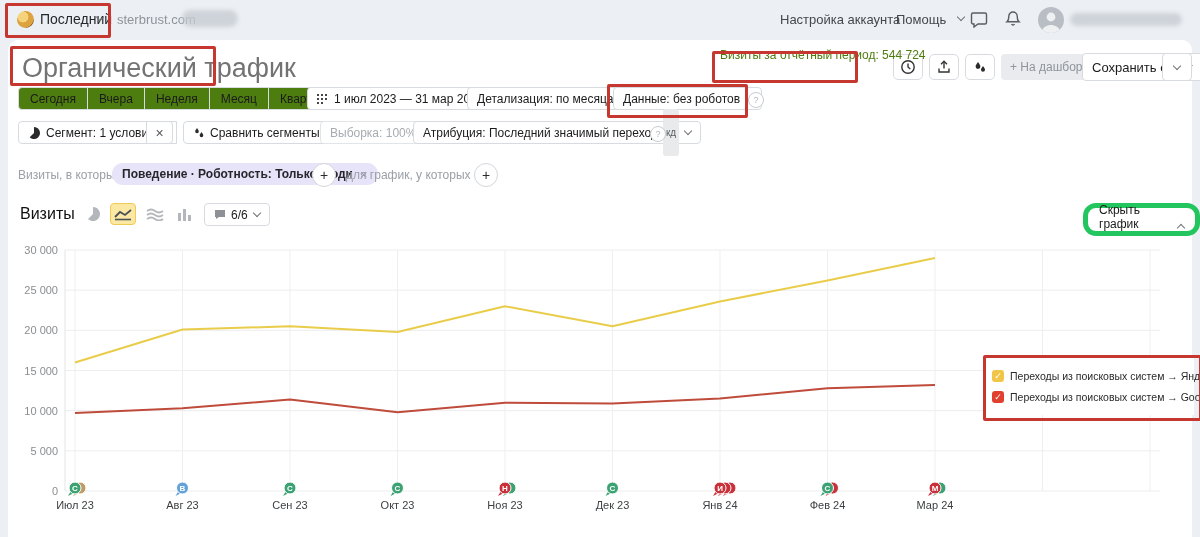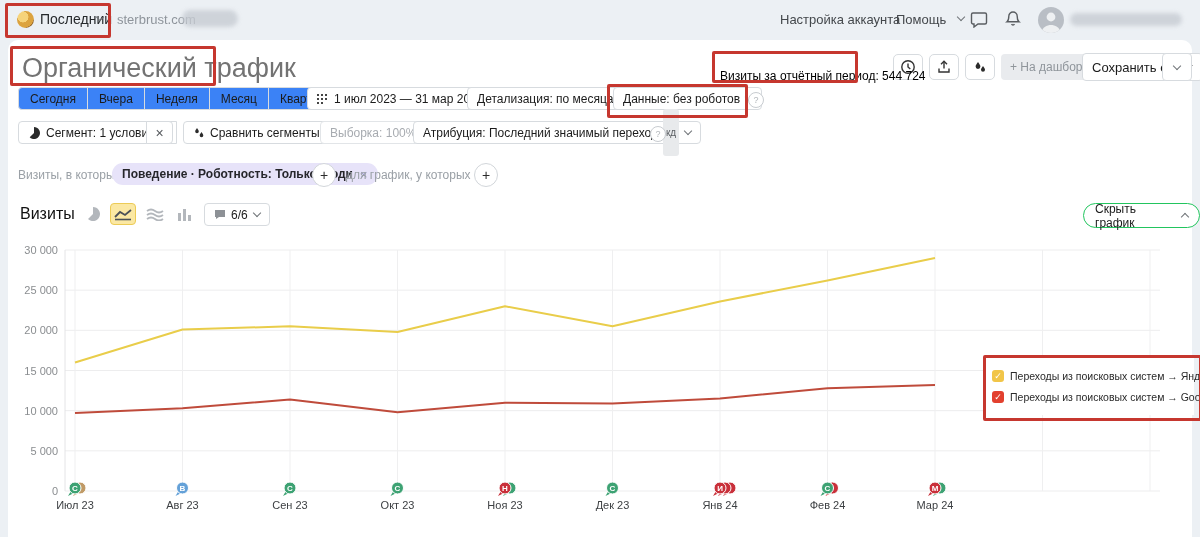--- a/index.html
+++ b/index.html
@@ -5,31 +5,31 @@
   html,body{margin:0;padding:0}
   body{width:1200px;height:537px;background:#ecf0f4;font-family:"Liberation Sans",sans-serif;position:relative;overflow:hidden;color:#1b1b1b;-webkit-font-smoothing:antialiased}
   .abs{position:absolute}
   .card{position:absolute;left:8px;top:40px;right:8px;bottom:0;background:#fff;border-radius:10px 10px 0 0}
   .rbox{position:absolute;border:3px solid #c6372f;border-radius:2px;pointer-events:none;z-index:30}
   .btn{position:absolute;display:flex;align-items:center;background:#fff;border:1px solid #d7dbdf;border-radius:4px;font-size:12px;color:#1b1b1b;box-sizing:border-box;padding:0 9px;height:23px;cursor:pointer;white-space:nowrap}
   .btn.center{justify-content:center}
   .chev{display:inline-block;width:5px;height:5px;border-right:1.4px solid #707478;border-bottom:1.4px solid #707478;transform:rotate(45deg);margin-left:6px;margin-top:-3px;flex:0 0 auto}
   .chev.up{transform:rotate(225deg);margin-top:3px}
   .pgroup{position:absolute;display:flex;height:23px}
-  .pbtn{display:flex;align-items:center;justify-content:center;background:#3b82f6;border:1px solid #d7dbdf;margin-left:-1px;padding:0 11px;font-size:12px;cursor:pointer;box-sizing:border-box}
+  .pbtn{display:flex;align-items:center;justify-content:center;background:#4d7c0f;border:1px solid #d7dbdf;margin-left:-1px;padding:0 11px;font-size:12px;cursor:pointer;box-sizing:border-box}
   .pbtn:first-child{border-radius:4px 0 0 4px;margin-left:0}
   .pbtn:last-child{border-radius:0 4px 4px 0}
   .toolbtn{position:absolute;width:30px;height:26px;background:#fff;border:1px solid #d7dbdf;border-radius:5px;box-sizing:border-box;display:flex;align-items:center;justify-content:center;cursor:pointer}
   .qmark{position:absolute;width:14px;height:14px;border:1px solid #c8ccd0;border-radius:50%;color:#b3b7bb;font-size:9px;display:flex;align-items:center;justify-content:center;background:#fff}
   .chip{position:absolute;height:22px;background:#e7e3f9;border-radius:12px;display:flex;align-items:center;padding:0 10px;font-size:12px;font-weight:bold;color:#26262b;cursor:pointer}
   .chip .x{font-weight:normal;color:#9a99c4;margin-left:7px;font-size:13px}
   .pluscirc{position:absolute;width:22px;height:22px;border:1px solid #d2d6da;border-radius:50%;background:#fff;display:flex;align-items:center;justify-content:center;font-size:14px;color:#2b2b2b;cursor:pointer}
   .ctypeicon{position:absolute;width:26px;height:22px;border-radius:4px;display:flex;align-items:center;justify-content:center;cursor:pointer}
   .ctypeicon.sel{background:#fbe8a3;border:1px solid #eccb56;box-sizing:border-box}
-  .pill{position:absolute;height:23px;border:1px solid #22c55e;border-radius:13px;background:#fff;display:flex;align-items:center;padding:0 11px;font-size:12px;cursor:pointer}
+  .pill{position:absolute;height:23px;border:5px solid #22c55e;border-radius:13px;background:#fff;display:flex;align-items:flex-end;padding:0 11px;font-size:12px;cursor:pointer}
   .legend{position:absolute;left:986px;top:357px;width:208px;height:58px;background:#fff;z-index:20;box-sizing:border-box;padding:8px 0 0 6px}
   .legrow{display:flex;align-items:center;height:21px;cursor:pointer}
   .legcheck{width:12px;height:12px;border-radius:3px;margin-right:6px;display:flex;align-items:center;justify-content:center;color:#fff;font-size:9px;flex:0 0 auto}
   .legtxt{font-size:10.5px;color:#2a2a2a;white-space:nowrap}
   .blurpill{position:absolute;background:#c7ccd3;border-radius:9px;filter:blur(2px);opacity:.8}
   .badge{background:#e8eaec;border-radius:3px;padding:18px 3px;font-size:10px;color:#5a5e62;margin-left:5px}
   svg{display:block}
 </style>
 </head>
 <body>
@@ -60,21 +60,21 @@
         <circle cx="13" cy="10" r="4.4" fill="#eef0f2"></circle>
         <path d="M3 26c1.5-6 6-8 10-8s8.5 2 10 8z" fill="#eef0f2"></path>
       </svg>
   </div>
   <div class="blurpill" style="left:1070px;top:13px;width:112px;height:13px"></div>
 </div>
 
 <div class="card"></div>
 
 <div class="abs" style="left:22px;top:53px;font-size:27px;color:#737373;z-index:5">Органический трафик</div>
-<div class="abs" style="left:720px;top:69px;font-size:12px;color:#000000;z-index:5">Визиты за отчётный период: 544 724</div>
+<div class="abs" style="left:720px;top:48px;font-size:12px;color:#4d7c0f;z-index:5">Визиты за отчётный период: 544 724</div>
 
 <div class="toolbtn" style="left:893px;top:54px">
   <svg width="16" height="16">
       <circle cx="8" cy="8" r="6.2" fill="none" stroke="#333" stroke-width="1.4"></circle>
       <path d="M8 4.5V8l2.3 2" fill="none" stroke="#333" stroke-width="1.4"></path>
     </svg>
 </div>
 <div class="toolbtn" style="left:929px;top:54px">
   <svg width="16" height="16">
       <path d="M8 2.5v7" stroke="#333" stroke-width="1.4" fill="none"></path>

